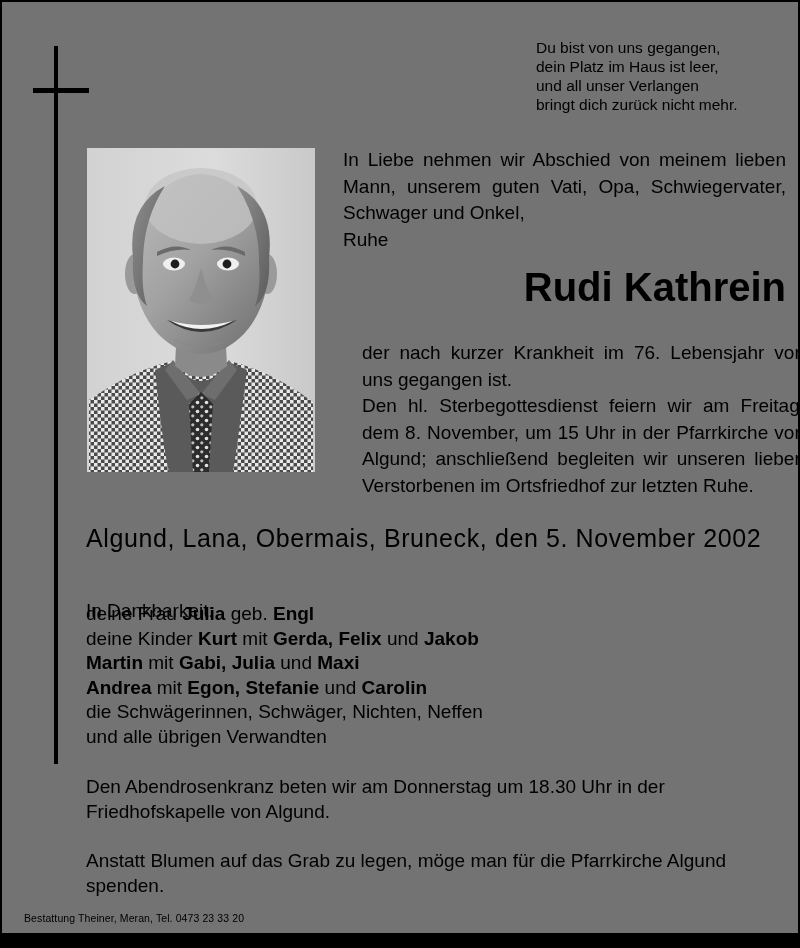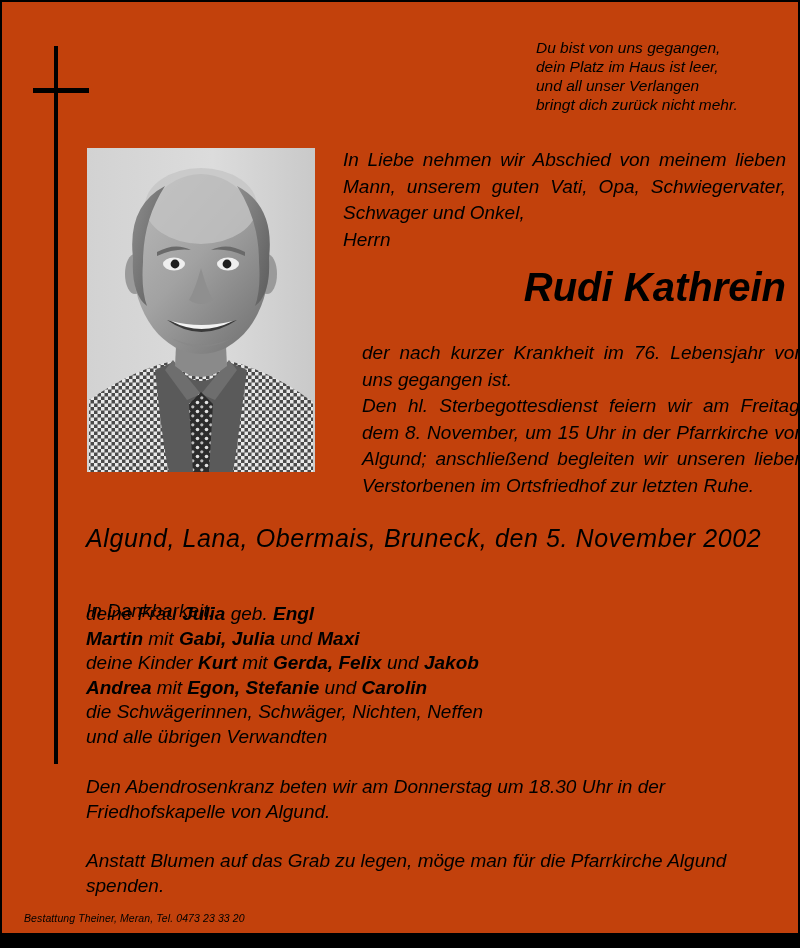--- a/index.html
+++ b/index.html
@@ -8,25 +8,24 @@
     background: #ffffff;
   }
   body {
     font-family: "Liberation Sans", sans-serif;
     color: #000000;
   }
   .page {
     position: relative;
     width: 800px;
     height: 948px;
-    background: #c2410c;
+    background: #737373;
     border: 2px solid #000000;
     box-sizing: border-box;
     overflow: hidden;
-    font-style: italic;
   }
 
   
   .cross {
     position: absolute;
     left: 22px;
     top: 44px;
     width: 66px;
     height: 718px;
   }
@@ -247,37 +246,37 @@
 
       <path d="M80 172 Q114 196 150 172 Q114 184 80 172 Z" fill="#3a3a3a"></path>
       <path d="M84 173 Q114 189 146 173 Q114 181 84 173 Z" fill="#f2f2f2"></path>
 
       <path d="M84 190 Q114 208 146 190 Q114 204 84 190 Z" fill="#878787" opacity="0.6"></path>
     </svg>
   </div>
 
   <div class="intro">
     <span>In Liebe nehmen wir Abschied von meinem lieben Mann, unserem guten Vati, Opa, Schwiegervater, Schwager und Onkel,</span>
-    <div class="lastline">Herrn</div>
+    <div class="lastline">Ruhe</div>
   </div>
 
   <div class="name">Rudi Kathrein</div>
 
   <div class="detail">
     <p class="flow">der nach kurzer Krankheit im 76. Lebensjahr von uns gegangen ist.</p>
     <p class="flow">Den hl. Sterbegottesdienst feiern wir am Freitag, dem 8. November, um 15 Uhr in der Pfarrkirche von Algund; anschließend begleiten wir unseren lieben Verstorbenen im Ortsfriedhof zur letzten Ruhe.</p>
   </div>
 
   <div class="dateline">Algund, Lana, Obermais, Bruneck, den 5. November 2002</div>
 
   <div class="thanks-title">In Dankbarkeit:</div>
   <div class="family">
       <div><span>deine Frau </span><b>Julia</b><span> geb. </span><b>Engl</b></div>
+      <div><span>deine Kinder </span><b>Kurt</b><span> mit </span><b>Gerda, Felix</b><span> und </span><b>Jakob</b></div>
       <div><b>Martin</b><span> mit </span><b>Gabi, Julia</b><span> und </span><b>Maxi</b></div>
-      <div><span>deine Kinder </span><b>Kurt</b><span> mit </span><b>Gerda, Felix</b><span> und </span><b>Jakob</b></div>
       <div><b>Andrea</b><span> mit </span><b>Egon, Stefanie</b><span> und </span><b>Carolin</b></div>
       <div><span>die Schwägerinnen, Schwäger, Nichten, Neffen</span></div>
       <div><span>und alle übrigen Verwandten</span></div>
     </div>
 
   <div class="closing">
     <p>Den Abendrosenkranz beten wir am Donnerstag um 18.30 Uhr in der Friedhofskapelle von Algund.</p>
     <p>Anstatt Blumen auf das Grab zu legen, möge man für die Pfarrkirche Algund spenden.</p>
   </div>
 

